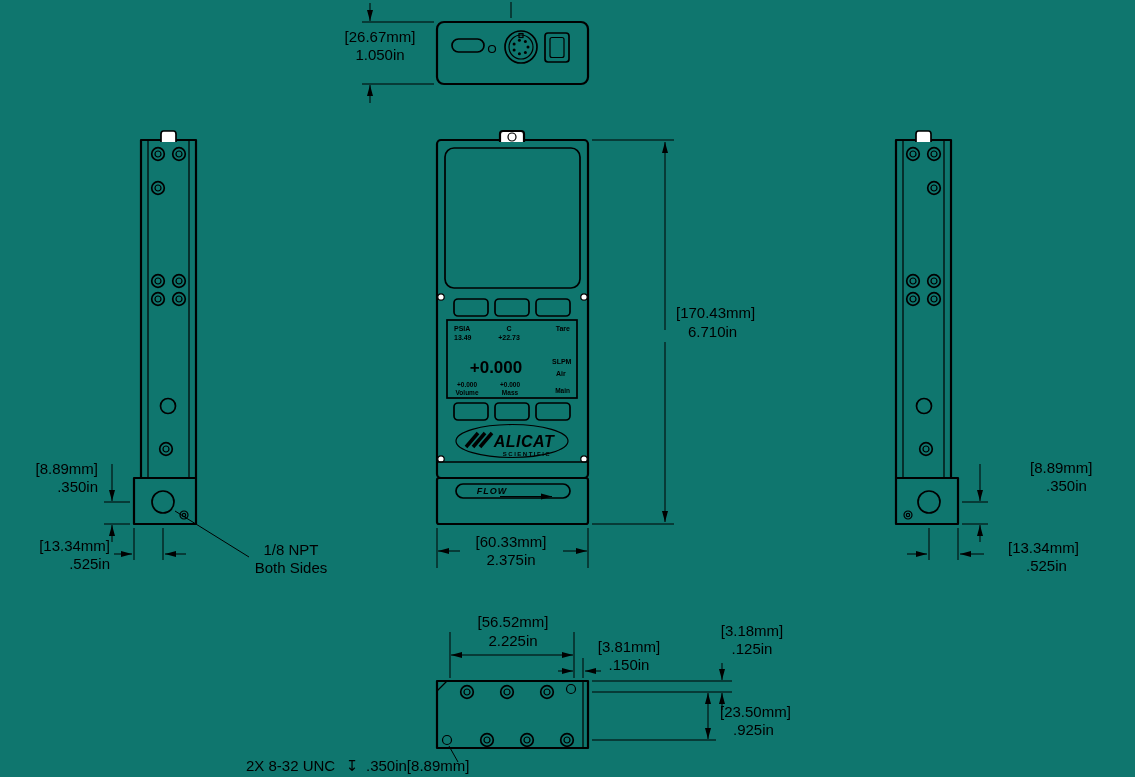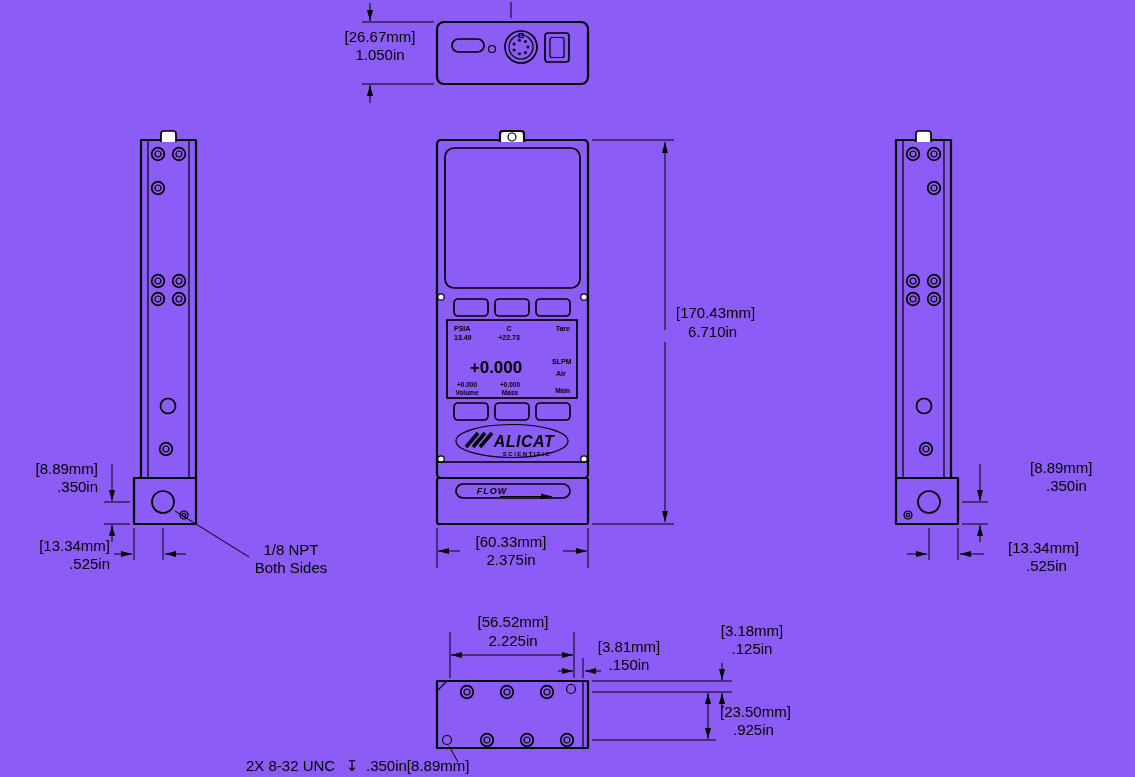--- a/index.html
+++ b/index.html
@@ -1,16 +1,16 @@
 <!DOCTYPE html>
 <html><head>
 <meta charset="utf-8">
 <style>
   html,body{margin:0;padding:0;background:#fff;}
-  .stage{position:relative;width:1135px;height:777px;background:#8b5cf6;overflow:hidden;
+  .stage{position:relative;width:1135px;height:777px;background:#0f766e;overflow:hidden;
          font-family:"Liberation Sans",sans-serif;}
   svg{position:absolute;left:0;top:0;}
   .outline{fill:none;stroke:#000;stroke-width:2.2;stroke-linejoin:round;}
   .med{fill:none;stroke:#000;stroke-width:1.7;}
   .thin{fill:none;stroke:#000;stroke-width:1.2;}
   .dim{fill:none;stroke:#000;stroke-width:1;}
   .tab{fill:#fff;stroke:#000;stroke-width:2.2;}
   .tabthin{fill:#fff;stroke:#000;stroke-width:1.7;}
   .wf{fill:#fff;}
   .dot{fill:#000;stroke:none;}

